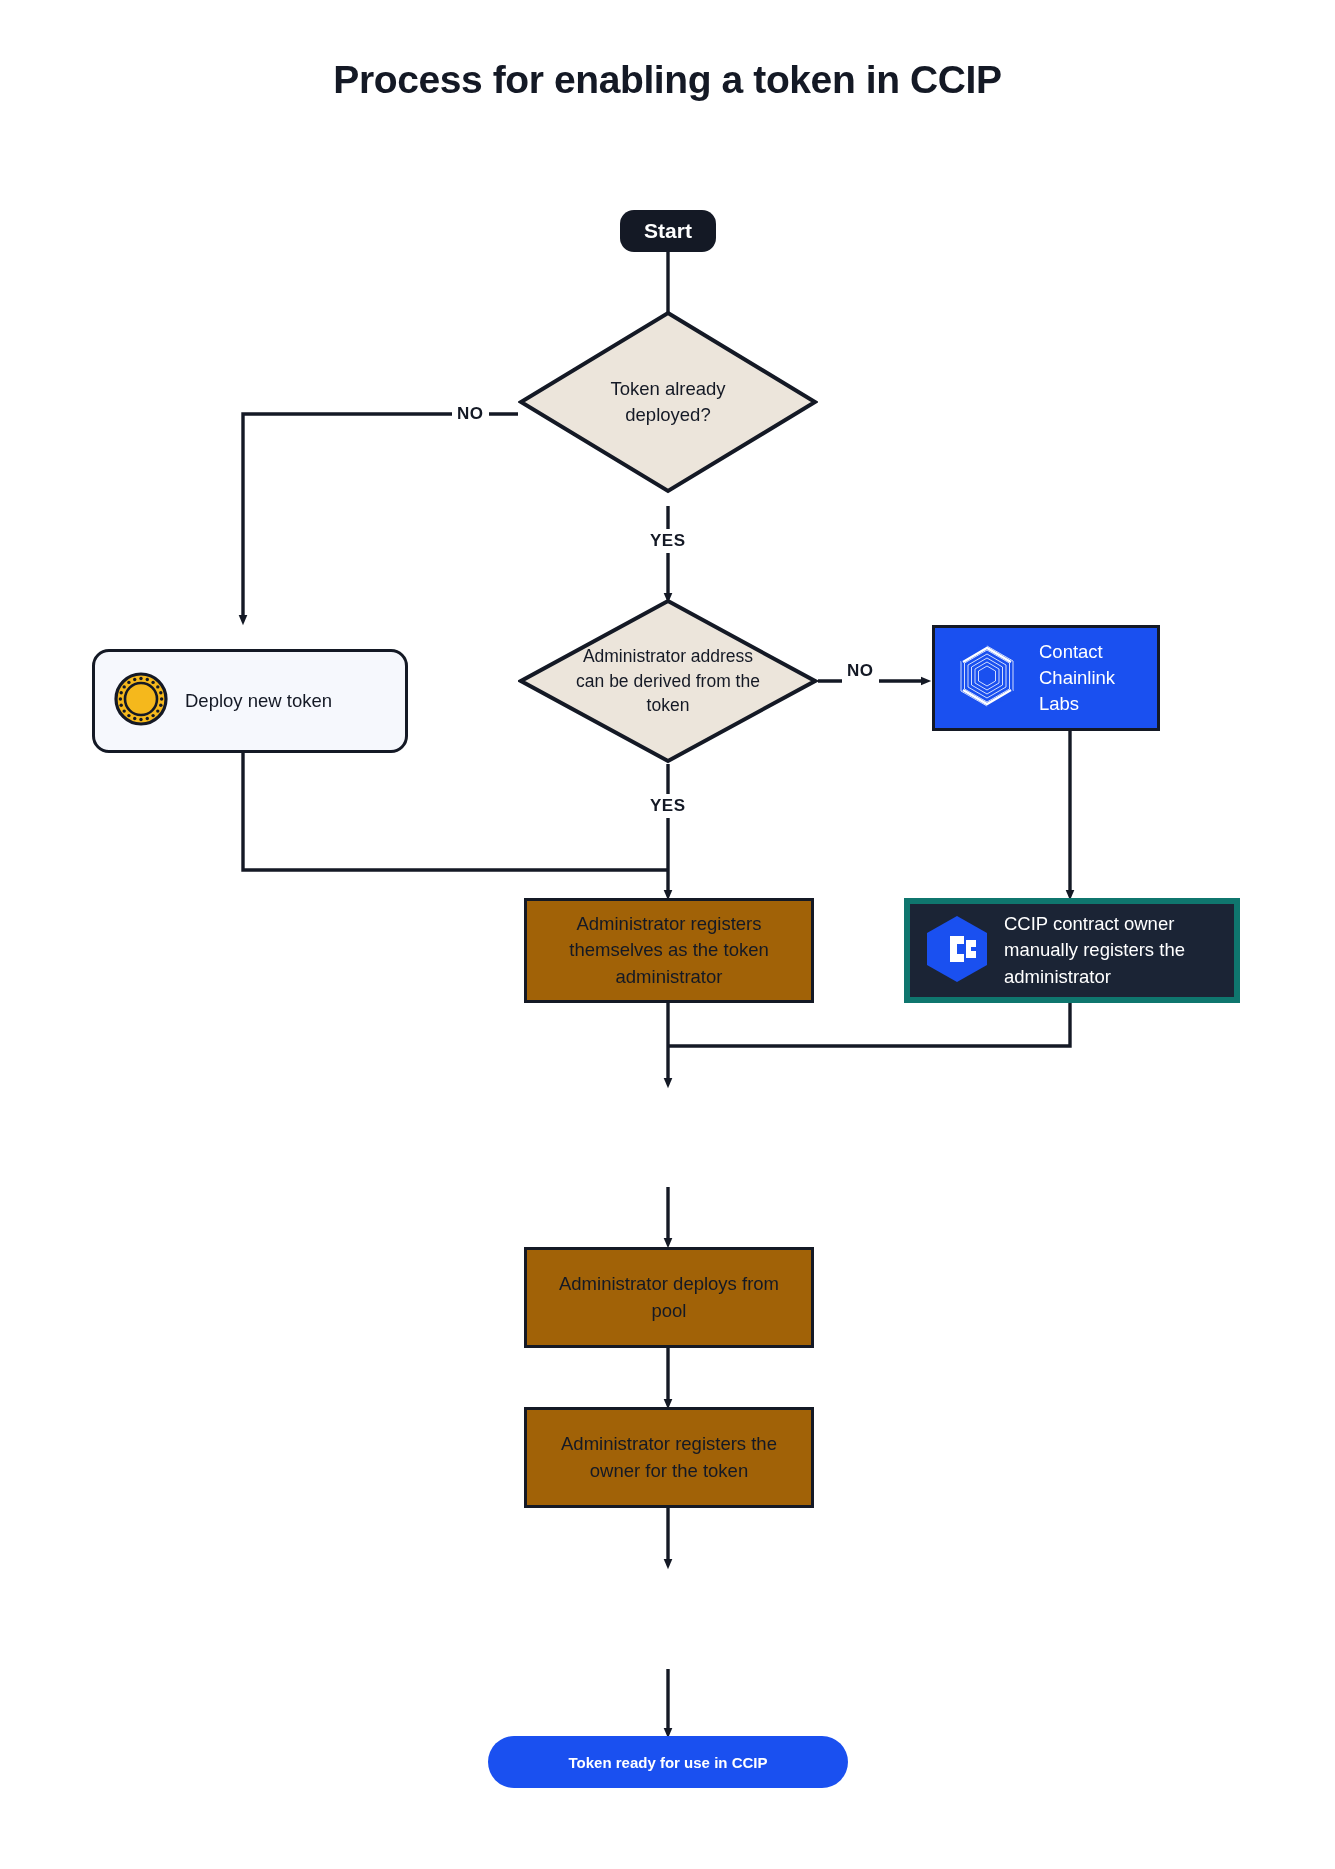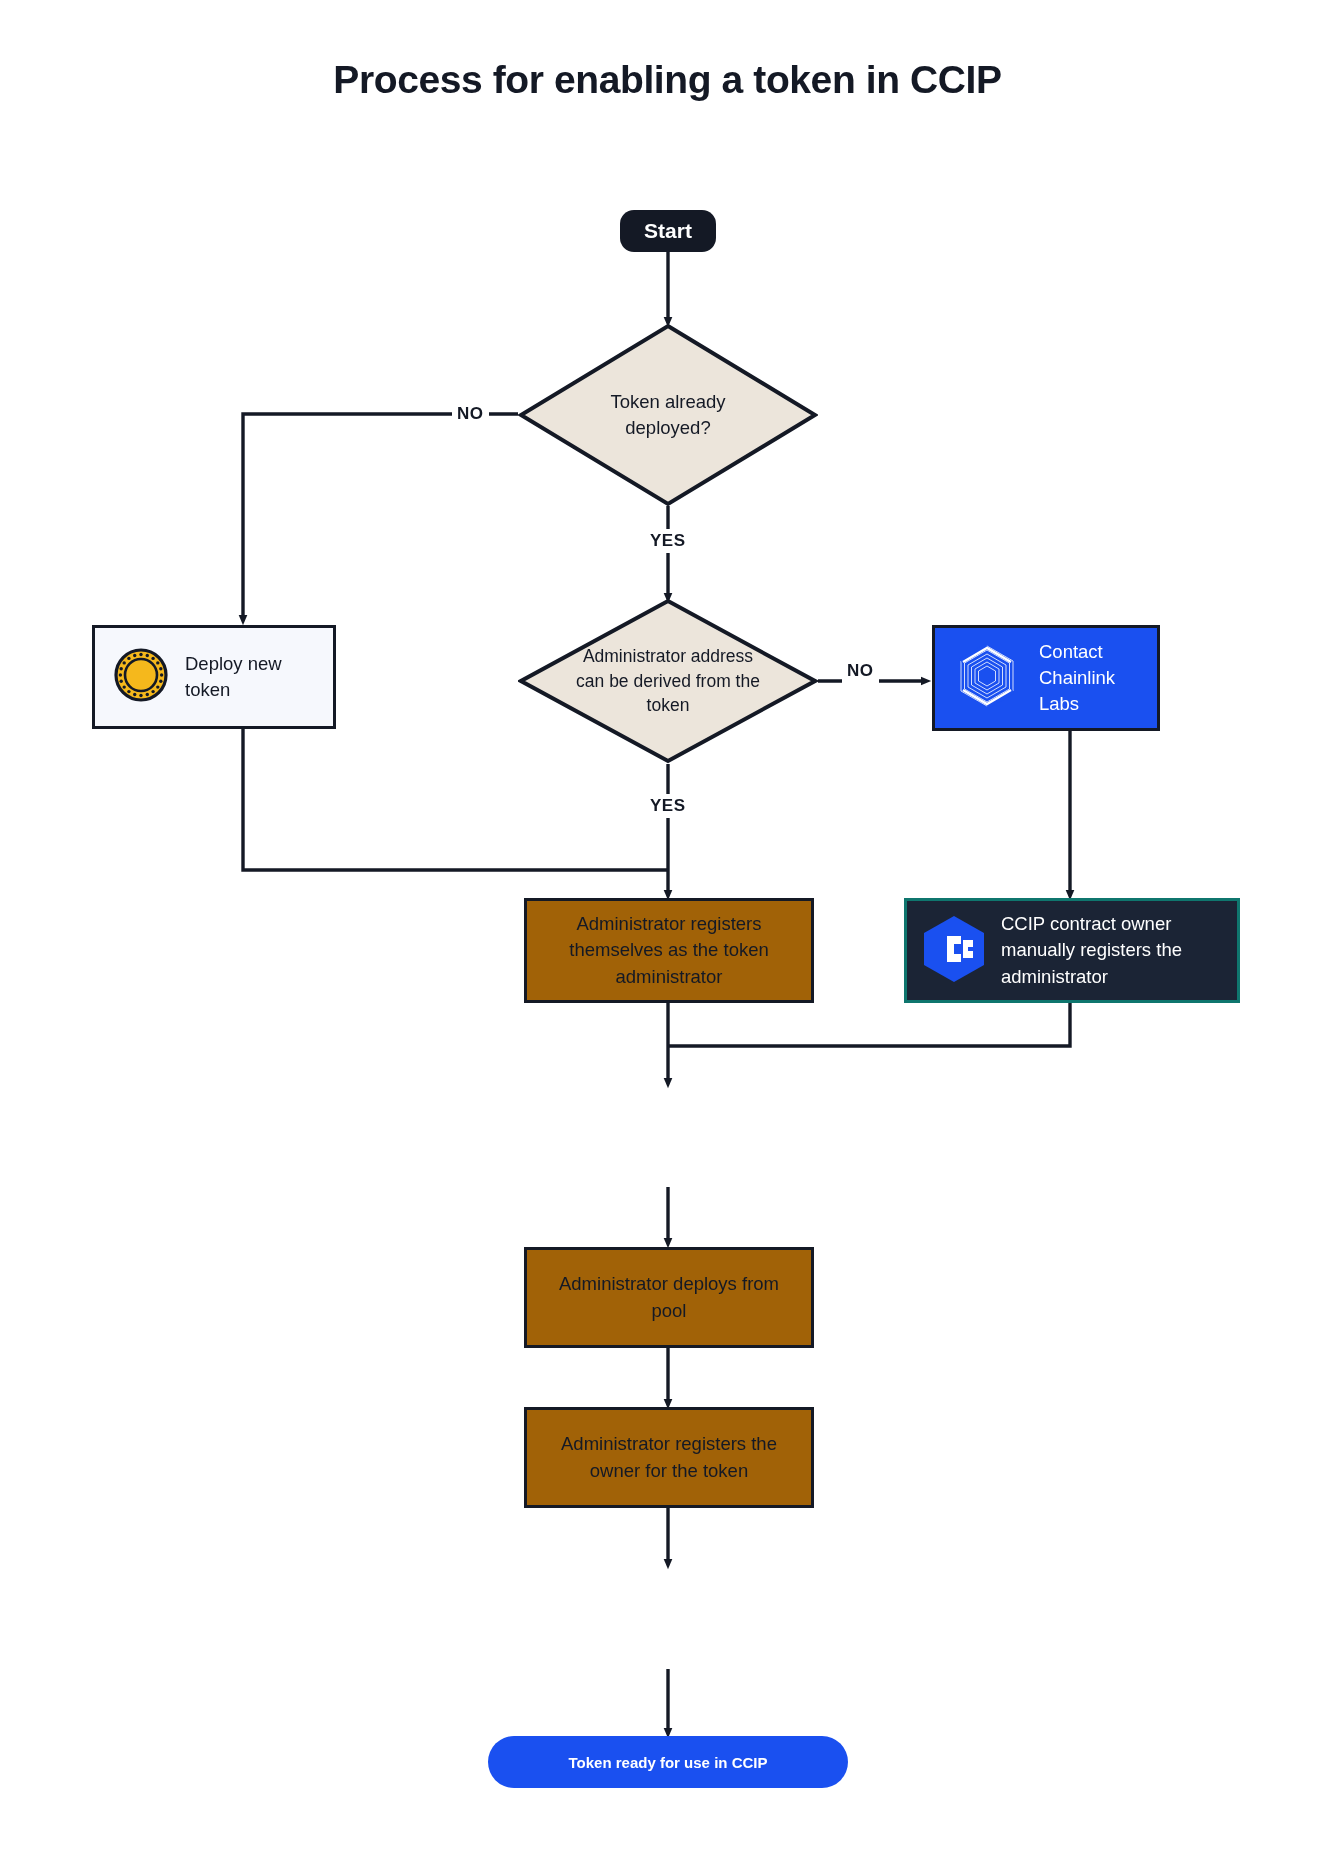--- a/index.html
+++ b/index.html
@@ -97,21 +97,21 @@
     padding: 6px 14px;
   }
   .box-blue .label {
     font-size: 18.5px;
     line-height: 1.42;
     color: #ffffff;
     text-align: left;
   }
   .box-dark {
     background: #1b2435;
-    border: 3px solid #0f766e;
+    border: 6px solid #0f766e;
     display: flex;
     flex-direction: row;
     align-items: center;
     gap: 14px;
     padding: 6px 14px;
   }
   .box-dark .label {
     font-size: 18.5px;
     line-height: 1.42;
     color: #ffffff;
@@ -192,32 +192,32 @@
       <line x1="668" y1="1508" x2="668" y2="1564" marker-end="url(#arrow)"></line>
 
       <line x1="668" y1="1669" x2="668" y2="1733" marker-end="url(#arrow)"></line>
     </g>
   </svg>
 
   <div class="node pill-start" style="left:620px; top:212px; width:96px; height:42px; top:210px;">
     <span>Start</span>
   </div>
 
-  <div class="diamond-wrap" style="left:518px; top:323px; width:300px; height:184px;">
+  <div class="diamond-wrap" style="left:518px; top:310px; width:300px; height:184px;">
     <svg class="dshape" width="300" height="184" viewBox="0 0 300 184">
       <polygon points="150,3 297,92 150,181 3,92" fill="#ece5db" stroke="#141925" stroke-width="4"></polygon>
     </svg>
     <div class="dtext">Token already deployed?</div>
   </div>
 
   <div class="edge-label" style="left:452px; top:402px;">NO</div>
 
   <div class="edge-label" style="left:645px; top:529px;">YES</div>
 
-  <div class="node box-icon" style="left:92px; top:625px; width:244px; height:104px;">
+  <div class="node box-icon" style="left:92px; top:649px; width:316px; height:104px;border-radius:17px;">
     <span style="flex:0 0 auto;">
       <svg width="56" height="56" viewBox="0 0 56 56">
         <circle cx="28" cy="28" r="25" fill="#f5b81c" stroke="#141925" stroke-width="3.2"></circle>
         <circle cx="28" cy="28" r="16" fill="#f5b81c" stroke="#141925" stroke-width="2.6"></circle>
         <g fill="#141925">
           <circle cx="28" cy="7.5" r="1.7"></circle>
           <circle cx="34.3" cy="8.5" r="1.7"></circle>
           <circle cx="40.1" cy="11.4" r="1.7"></circle>
           <circle cx="44.8" cy="15.9" r="1.7"></circle>
           <circle cx="47.8" cy="21.7" r="1.7"></circle>

